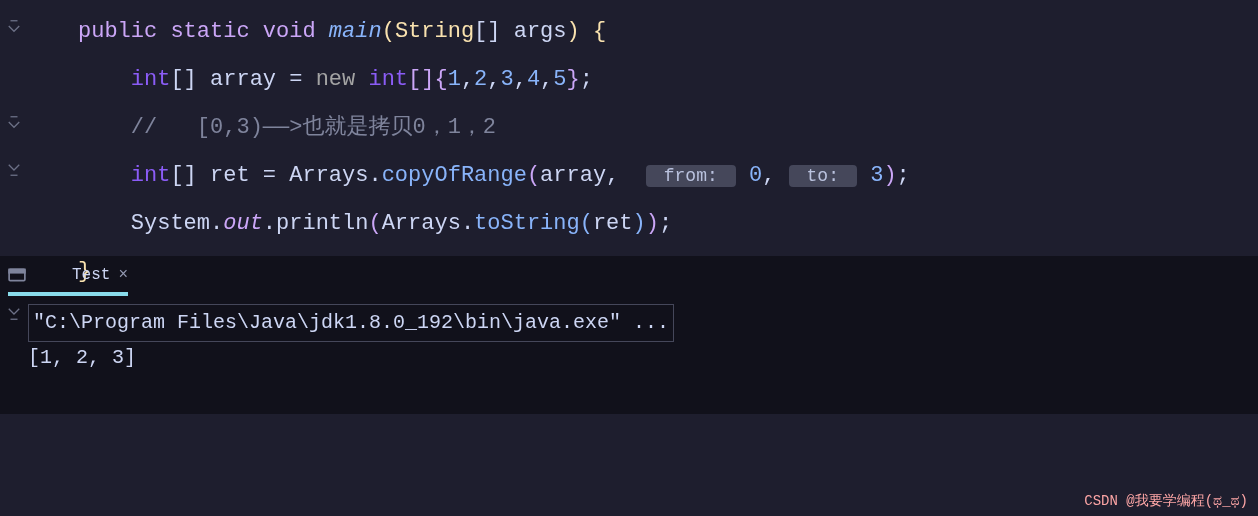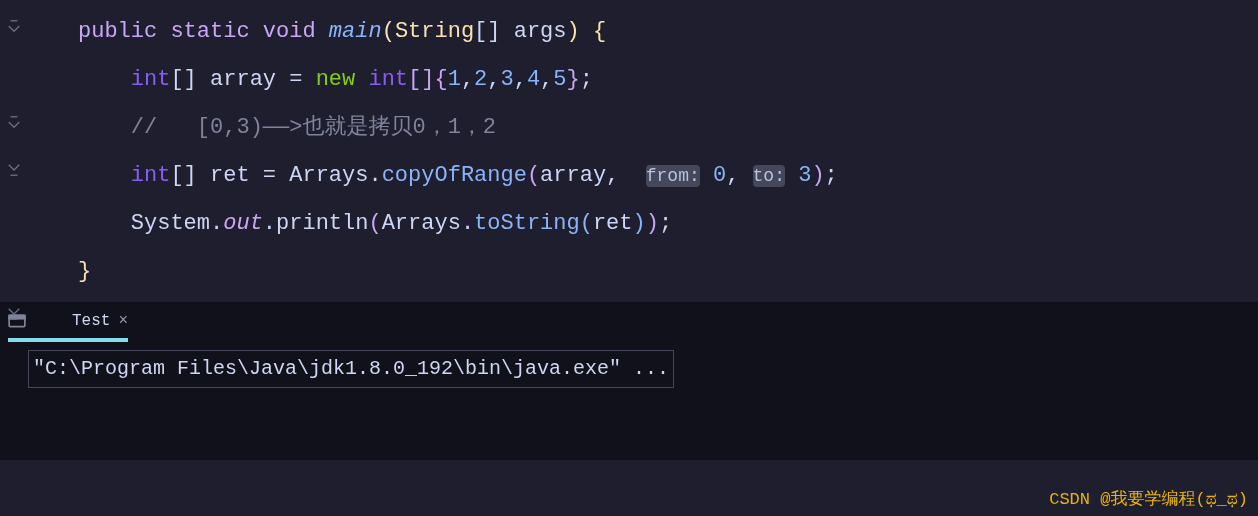--- a/index.html
+++ b/index.html
@@ -12,21 +12,21 @@
       background: #1e1e2e;
       color: #cdd6f4;
       width: 1258px;
       height: 516px;
       overflow: hidden;
       position: relative;
     }
     .editor-area {
       display: flex;
       background: #1e1e2e;
-      height: 302px;
+      height: 256px;
       justify-content: center;
     }
     .gutter {
       width: 28px;
       flex-shrink: 0;
       background: #1e1e2e;
       position: relative;
     }
     .fold-marker {
       position: absolute;
@@ -51,35 +51,35 @@
       line-height: 48px;
     }
     .code-line {
       white-space: pre;
       height: 48px;
     }
     .kw-public { color: #cba6f7; }
     .kw-static { color: #cba6f7; }
     .kw-void { color: #cba6f7; }
     .kw-int { color: #8b5cf6; }
-    .kw-new { color: #84cc16; }
+    .kw-new { color: #a3a3a3; }
     .fn-name { color: #89b4fa; font-style: italic; }
     .fn-call { color: #89b4fa; }
     .type { color: #f9e2af; }
     .punct { color: #cdd6f4; }
     .bracket1 { color: #f9e2af; }
     .bracket2 { color: #cba6f7; }
     .bracket3 { color: #89b4fa; }
     .num { color: #89b4fa; }
     .comment { color: #7f849c; }
     .field { color: #cba6f7; font-style: italic; }
     .param-hint {
       background: #45475a;
       color: #bac2de;
-      padding: 1px 0;
+      padding: 1px 18px;
       border-radius: 4px;
       font-size: 18px;
       font-style: normal;
     }
     .divider {
       height: 2px;
       background: #11111b;
     }
     .terminal-area {
       background: #11111b;
@@ -125,22 +125,22 @@
     }
     .terminal-cmd {
       border: 1px solid #45475a;
       padding: 2px 4px;
       display: inline-block;
     }
     .watermark {
       position: absolute;
       bottom: 6px;
       right: 10px;
-      font-size: 17px;
-      color: #eab308;
+      font-size: 14px;
+      color: #fca5a5;
     }
   </style>
 </head>
 <body>
 
 <div class="editor-area">
   <div class="gutter">
     <div class="fold-marker" style="top:18px;">
       <svg viewBox="0 0 16 16" fill="none" stroke="currentColor" stroke-width="1.5">
           <path d="M2 8 L8 14 L14 8"></path>
@@ -187,16 +187,17 @@
         </svg>
     </span>
     <div class="terminal-tab">
       <span>Test</span>
       <span class="tab-close">×</span>
     </div>
   </div>
   <div class="tab-underline"></div>
   <div class="terminal-content">
     <div><span class="terminal-cmd">"C:\Program Files\Java\jdk1.8.0_192\bin\java.exe" ...</span></div>
+    <div>[1, 2, 3]</div>
   </div>
 </div>
 
 <div class="watermark">CSDN @我要学编程(ಥ_ಥ)</div>
 
 </body></html>

